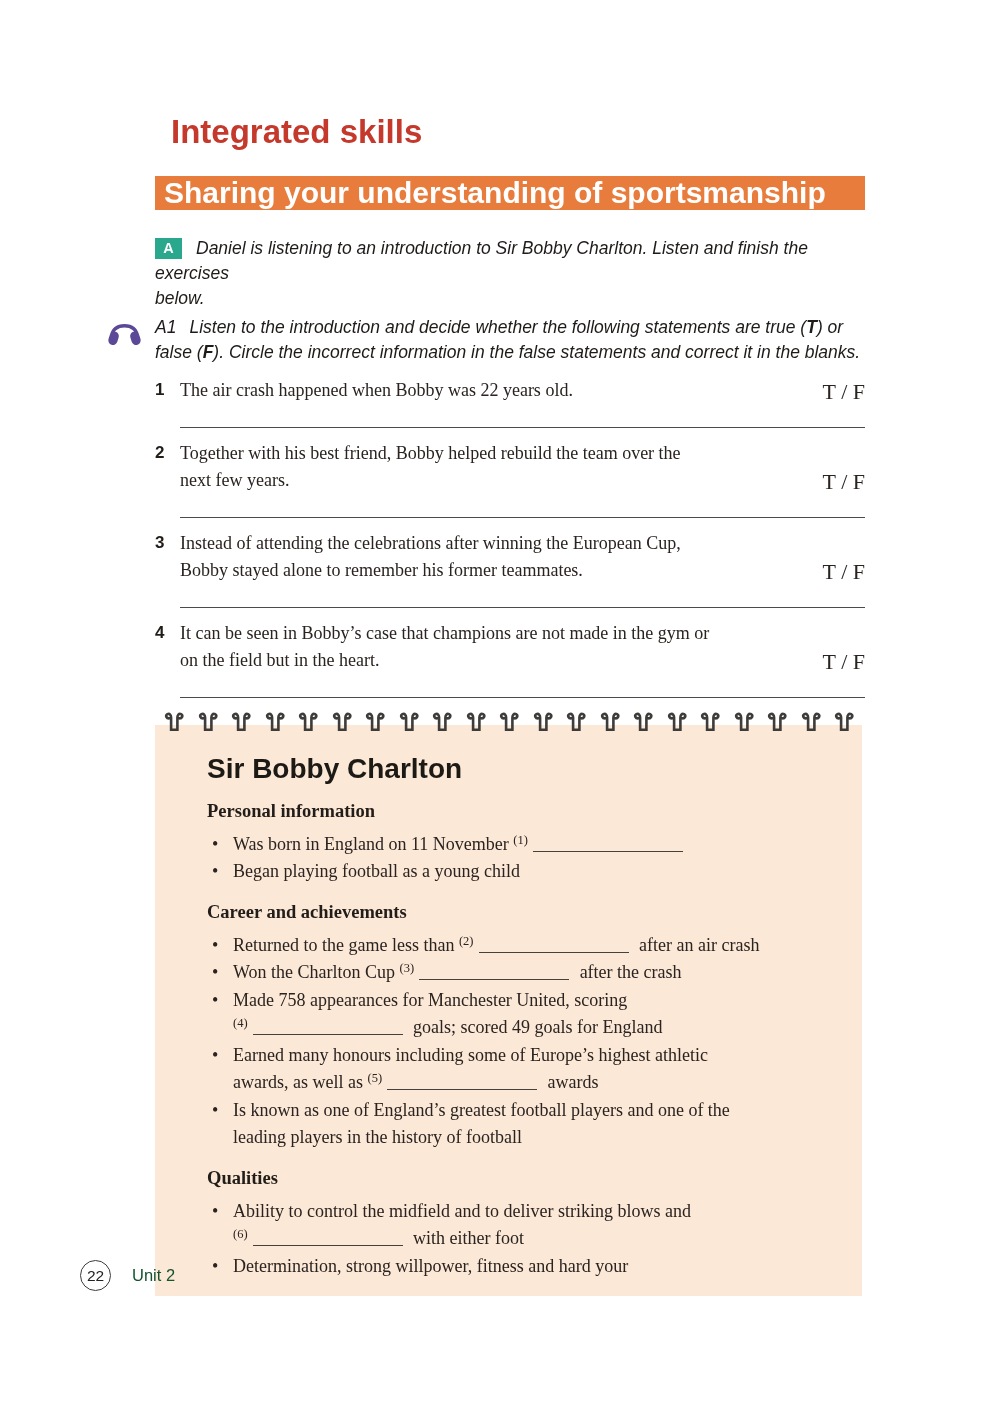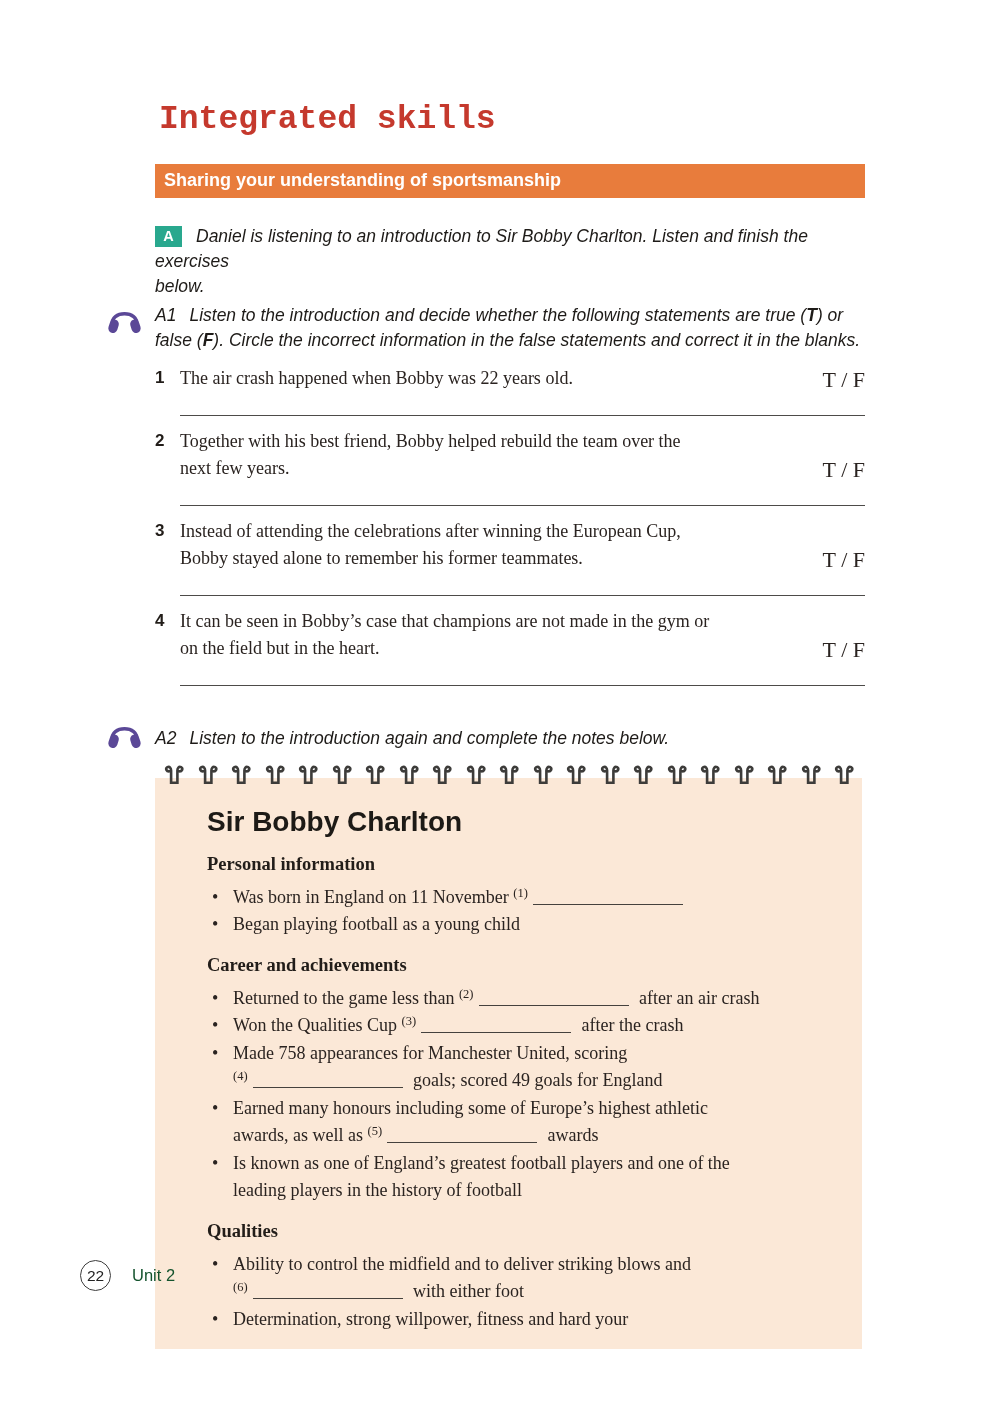--- a/index.html
+++ b/index.html
@@ -1,24 +1,24 @@
 <!DOCTYPE html>
 <html style="--title-red: #c5392d; --banner-orange: #e87c3c; --badge-green: #29a88e; --headphones-purple: #5b4897; --panel-peach: #fbe8d7;"><head>
 <meta charset="utf-8">
 <style>
   html,body{margin:0;padding:0;background:#ffffff;}
   .page{position:relative;width:1000px;height:1422px;background:#ffffff;overflow:hidden;
         font-family:"Liberation Serif",serif;color:#2a2320;}
   .content{position:absolute;left:155px;top:0;width:710px;}
 
-  h1.title{margin:4px;padding-top:96px;font-family:Liberation Mono, monospace;
+  h1.title{margin:16px;padding-top:96px;font-family:Liberation Sans, sans-serif;
            font-weight:bold;font-size:33px;line-height:40px;color:var(--title-red);}
   .banner{margin-top:24px;width:710px;box-sizing:border-box;background:var(--banner-orange);
           color:#ffffff;font-family:"Liberation Sans",sans-serif;font-weight:bold;
-          font-size:18px;line-height:33px;padding:0 0 1px 9px;}
+          font-size:30px;line-height:33px;padding:0 0 1px 9px;}
 
   .intro{margin:26px 0 0 0;font-family:"Liberation Sans",sans-serif;font-style:italic;
          font-size:17.5px;line-height:25px;color:#1e1b18;}
   .badge{display:inline-block;width:27px;height:21px;background:var(--badge-green);color:#fff;
          font-style:normal;font-weight:bold;font-size:14.5px;text-align:center;line-height:21px;
          margin-right:14px;vertical-align:1px;}
 
   .a-block{position:relative;margin-top:4px;}
   .phones{position:absolute;left:-49px;top:0;}
   .a2-block .phones{top:-8px;}
@@ -103,30 +103,20 @@
         </div>
         <div class="answer-line"></div>
         <div class="q-row">
           <span class="q-num">4</span>
           <div class="q-text">It can be seen in Bobby’s case that champions are not made in the gym or<br>on the field but in the heart.</div>
           <span class="q-tf">T / F</span>
         </div>
         <div class="answer-line"></div>
       </div>
 
-    <div class="a-block a2-block">
-      <span class="phones">
-        <svg width="37" height="33" viewBox="0 0 37 33">
-          <path d="M6.5 22 C3.5 7 33.5 7 30.5 22" fill="none" stroke="var(--headphones-purple)" stroke-width="3.6" stroke-linecap="round"></path>
-          <rect x="3" y="16.5" width="9.2" height="13.5" rx="4.6" fill="var(--headphones-purple)" transform="rotate(18 7.6 23.2)"></rect>
-          <rect x="24.8" y="16.5" width="9.2" height="13.5" rx="4.6" fill="var(--headphones-purple)" transform="rotate(-18 29.4 23.2)"></rect>
-        </svg>
-      </span>
-      <p class="instr"><span class="lbl">A2</span><span>Listen to the introduction again and complete the notes below.</span></p>
-    </div>
 
     <div class="panel">
       <div class="spirals" id="spirals">
           <span>
             <svg class="spiral" width="21" height="25" viewBox="0 0 21 25">
               <path d="M6.4 7.3 C3.4 7.7 2.1 4.4 4.4 3.2 C6.7 2 8.1 4.2 8.1 6.5 L8.1 18.7 L14.4 18.7 L14.4 6.5 C14.4 4.2 15.8 2 18.1 3.2 C20.4 4.4 19.1 7.7 16.1 7.3" fill="none" stroke="#3d3c3a" stroke-width="2.6" stroke-linecap="round"></path>
             </svg>
           </span>
           <span>
             <svg class="spiral" width="21" height="25" viewBox="0 0 21 25">
@@ -240,21 +230,21 @@
             <span class="bullet">•</span>
             <span class="note-content"><span>Began playing football as a young child</span></span>
           </div>
           <div class="note-heading">Career and achievements</div>
           <div class="note-item">
             <span class="bullet">•</span>
             <span class="note-content"><span>Returned to the game less than </span><sup class="sup">(2)</sup><span class="blank-inline"></span><span> after an air crash</span></span>
           </div>
           <div class="note-item">
             <span class="bullet">•</span>
-            <span class="note-content"><span>Won the Qualities Cup </span><sup class="sup">(3)</sup><span class="blank-inline"></span><span> after the crash</span></span>
+            <span class="note-content"><span>Won the Charlton Cup </span><sup class="sup">(3)</sup><span class="blank-inline"></span><span> after the crash</span></span>
           </div>
           <div class="note-item">
             <span class="bullet">•</span>
             <span class="note-content"><span>Made 758 appearances for Manchester United, scoring</span><br><sup class="sup">(4)</sup><span class="blank-inline"></span><span> goals; scored 49 goals for England</span></span>
           </div>
           <div class="note-item">
             <span class="bullet">•</span>
             <span class="note-content"><span>Earned many honours including some of Europe’s highest athletic</span><br><span>awards, as well as </span><sup class="sup">(5)</sup><span class="blank-inline"></span><span> awards</span></span>
           </div>
           <div class="note-item">

